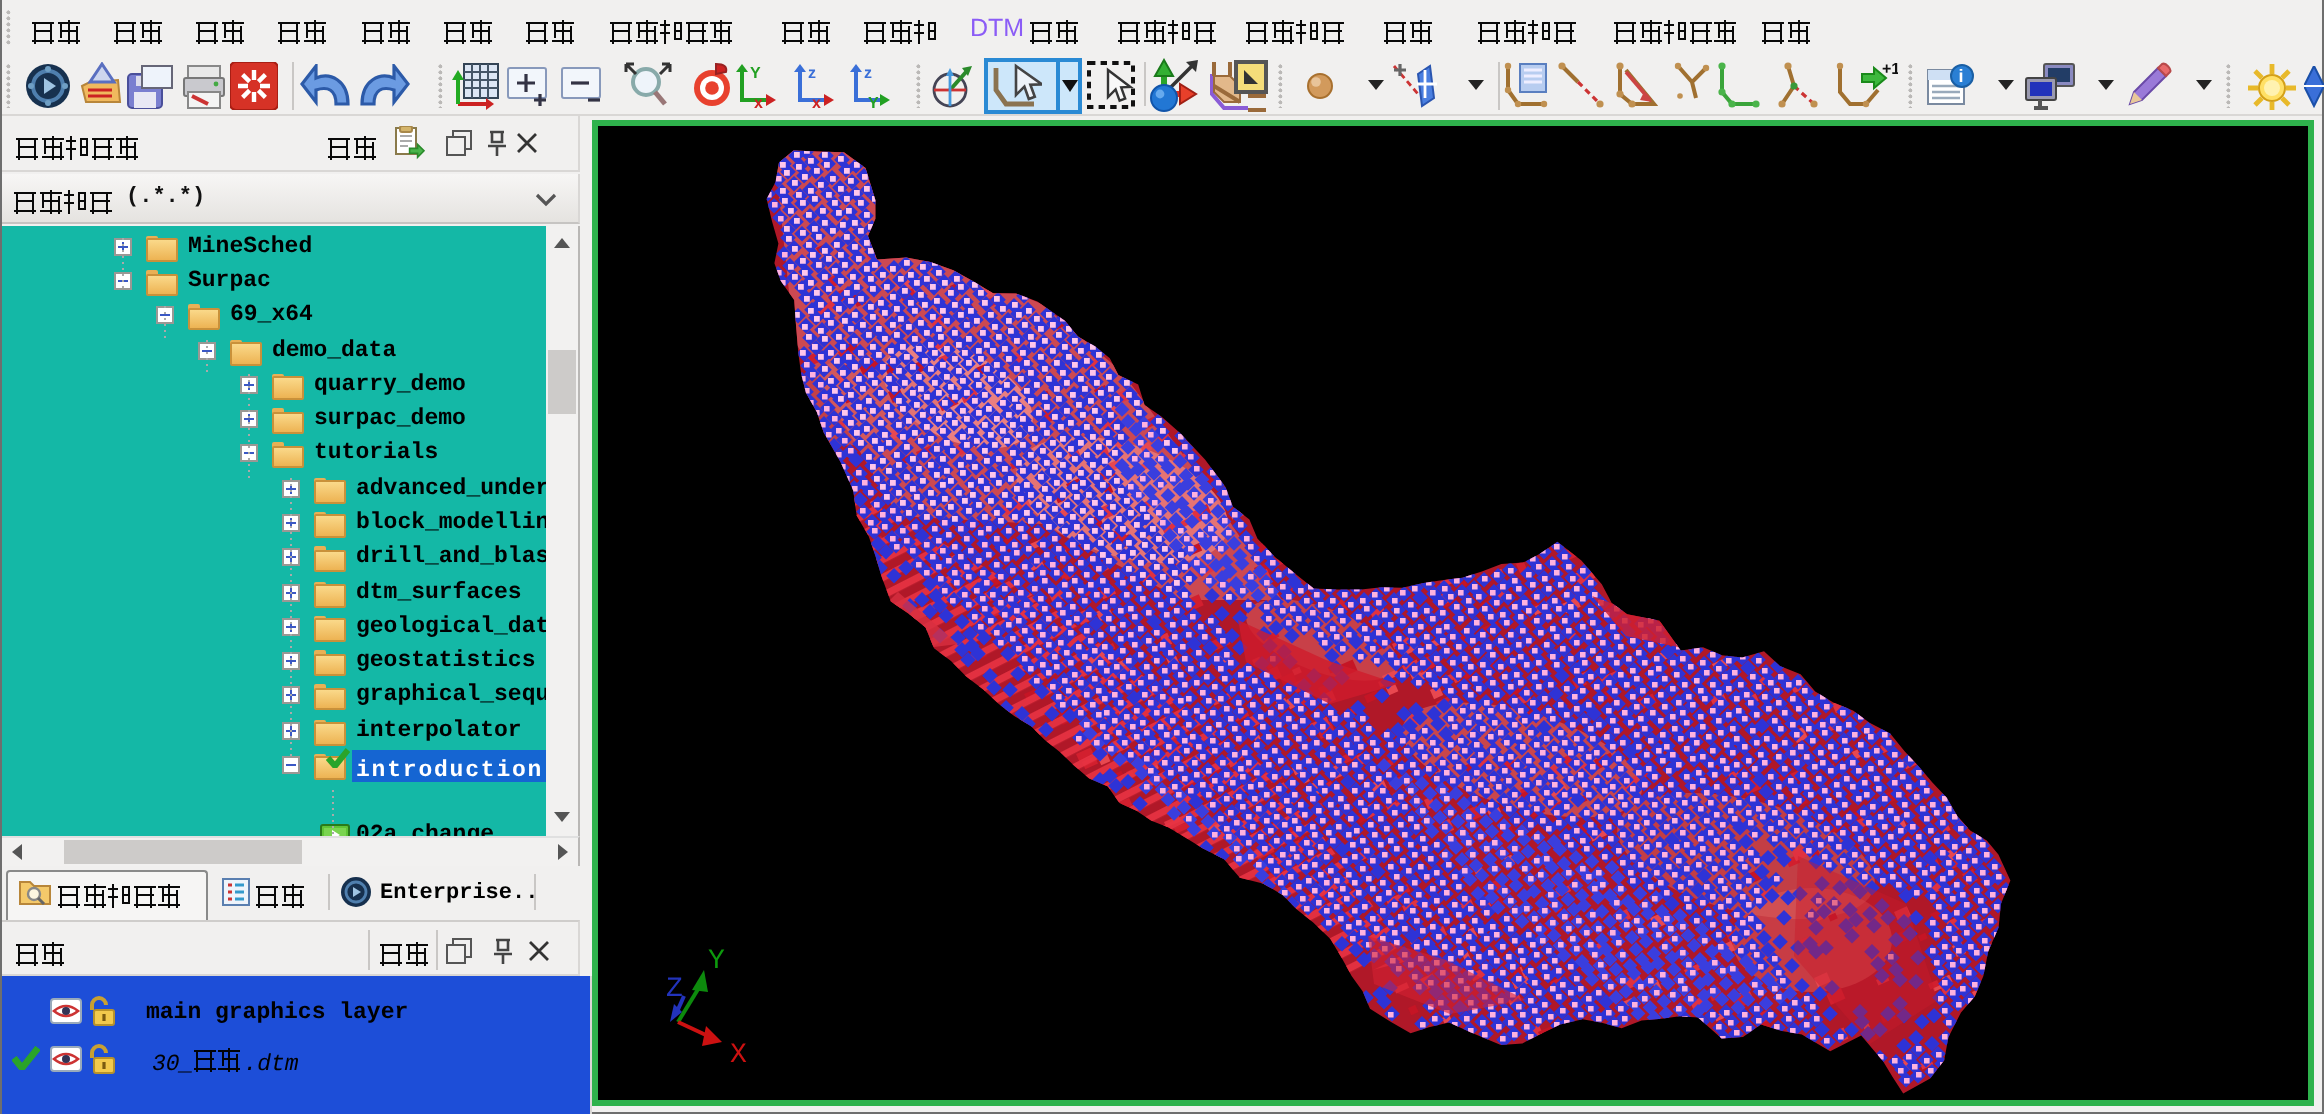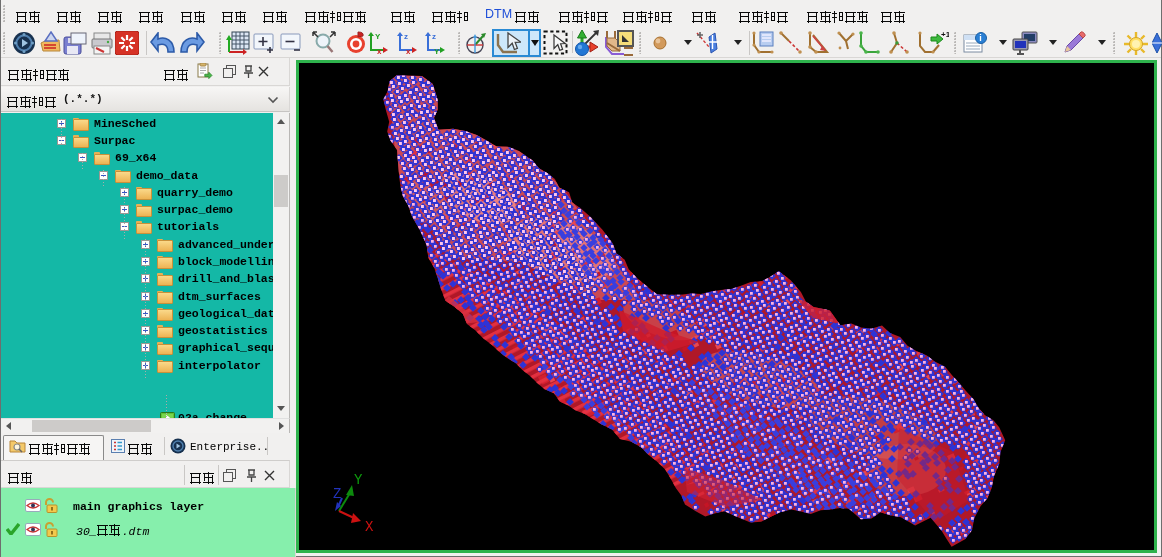--- a/index.html
+++ b/index.html
@@ -47,21 +47,21 @@
 .folder{position:absolute;top:3px;width:14px;height:11px}
 .folder:before{content:"";position:absolute;left:0;top:0;width:6px;height:3px;background:#e8b055;border-radius:1px 1px 0 0}
 .folder:after{content:"";position:absolute;left:0;top:1.5px;width:14px;height:9.5px;background:linear-gradient(#fad98a,#edb353);border:1px solid #c9913a;border-radius:1px}
 .vline{position:absolute;width:1px;background-image:linear-gradient(#aaa 1px,transparent 1px);background-size:1px 3px}
 #vsb{position:absolute;right:1px;top:55px;width:16px;height:305px;background:#f2f1f0}
 #hsb{position:absolute;left:0;top:360px;width:289px;height:15px;background:#f2f1f0;border-right:1px solid #b9b7b5;border-top:1px solid #e0e0e0}
 .sbthumb{position:absolute;background:#cdcbc9}
 .arr{position:absolute;width:0;height:0}
 #tabs{position:absolute;left:0;top:376px;width:289px;height:26px;background:#f1f0ef}
 #lhead{position:absolute;left:0;top:402px;width:289px;height:28px;background:#f1f0ef;border-top:1px solid #cfcdcb;border-bottom:1px solid #d9d7d5;border-right:1px solid #d9d7d5}
-#llist{position:absolute;left:0;top:430px;width:295px;height:69px;background:#86efac;border-right:1px solid #d9d7d5}
+#llist{position:absolute;left:0;top:430px;width:295px;height:69px;background:#1d4ed8;border-right:1px solid #d9d7d5}
 #viewport{position:absolute;left:295px;top:60px;width:861px;height:493px;background:#000;border:3px solid #2eb24c}
 .icon{position:absolute;top:31px}
 </style></head><body>
 <div id="root">
     <div id="menubar">
       <div class="handle" style="left:2px;top:5px;height:18px"></div>
       <span class="mitem" style="left:15px"><i class="g"></i><i class="g2"></i></span>
       <span class="mitem" style="left:56px"><i class="g"></i><i class="g2"></i></span>
       <span class="mitem" style="left:97px"><i class="g"></i><i class="g2"></i></span>
       <span class="mitem" style="left:138px"><i class="g"></i><i class="g2"></i></span>
@@ -70,21 +70,21 @@
       <span class="mitem" style="left:262px"><i class="g"></i><i class="g2"></i></span>
       <span class="mitem" style="left:304px"><i class="g"></i><i class="g2"></i><i class="g3"></i><i class="g"></i><i class="g2"></i></span>
       <span class="mitem" style="left:390px"><i class="g"></i><i class="g2"></i></span>
       <span class="mitem" style="left:431px"><i class="g"></i><i class="g2"></i><i class="g3"></i></span>
       <span class="mitem" style="left:558px"><i class="g"></i><i class="g2"></i><i class="g3"></i><i class="g"></i></span>
       <span class="mitem" style="left:622px"><i class="g"></i><i class="g2"></i><i class="g3"></i><i class="g"></i></span>
       <span class="mitem" style="left:691px"><i class="g"></i><i class="g2"></i></span>
       <span class="mitem" style="left:738px"><i class="g"></i><i class="g2"></i><i class="g3"></i><i class="g"></i></span>
       <span class="mitem" style="left:806px"><i class="g"></i><i class="g2"></i><i class="g3"></i><i class="g"></i><i class="g2"></i></span>
       <span class="mitem" style="left:880px"><i class="g"></i><i class="g2"></i></span>
-      <span class="mitem" style="left:484px;font-size:12.5px;top:7px;color:#1d4ed8">DTM</span>
+      <span class="mitem" style="left:484px;font-size:12.5px;top:7px;color:#8b5cf6">DTM</span>
       <span class="mitem" style="left:514px"><i class="g"></i><i class="g2"></i></span>
     </div>
     <div id="toolbar">
       <div class="handle" style="left:2px;top:4px;height:22px"></div>
       <div class="handle" style="left:218px;top:4px;height:22px"></div>
       <div class="handle" style="left:457px;top:4px;height:22px"></div>
       <div class="handle" style="left:638px;top:4px;height:22px"></div>
       <div class="handle" style="left:953px;top:4px;height:22px"></div>
       <div class="handle" style="left:1112px;top:4px;height:22px"></div>
       <div class="vsep" style="left:145px;top:3px;height:24px"></div>
@@ -450,20 +450,30 @@
           <span class="folder" style="left:156px"></span>
           <span class="tlabel" style="left:177px">graphical_sequen</span>
         </div>
         <div class="trow" style="left:0;top:243.6px;width:289px">
           <span class="ebox plus" style="left:140px">
             <i></i>
             <b></b>
           </span>
           <span class="folder" style="left:156px"></span>
           <span class="tlabel" style="left:177px">interpolator</span>
+        </div>
+        <div class="trow" style="left:0;top:260.9px;width:289px">
+          <span class="ebox" style="left:140px">
+            <i></i>
+          </span>
+          <span class="folder" style="left:156px"></span>
+          <svg class="abs" style="left:162px;top:0px" width="12" height="10" viewBox="0 0 12 10">
+            <path d="M1 5l3.5 4L11 1" stroke="#2aa42a" stroke-width="3" fill="none"></path>
+          </svg>
+          <span class="abs gw" style="left:175px;top:1px;background:#1565d2;padding:0 3px 2px 2px;height:16px"><span class="tlabel gw" style="position:static;color:#fff;letter-spacing:0.9px">introduction</span></span>
         </div>
         <div class="trow" style="left:0;top:295.5px;width:289px">
           <svg class="abs" style="left:159px;top:3px" width="15" height="11" viewBox="0 0 15 11">
             <rect x="0.5" y="0.5" width="14" height="10" rx="1" fill="#5fc435" stroke="#2a7a1a"></rect>
             <rect x="2" y="2" width="11" height="7" fill="#7ad44f"></rect>
             <path d="M6 3l4 2.5L6 8z" fill="#fff"></path>
           </svg>
           <span class="tlabel" style="left:177px">02a_change_</span>
         </div>
         <div class="vline" style="left:60px;top:6px;height:26px"></div>
@@ -496,21 +506,21 @@
           <path d="M3 3.5h2M3 7h2M3 10.5h2" stroke="#c33" stroke-width="1.6"></path>
           <path d="M6.5 3.5H11M6.5 7H11M6.5 10.5H11" stroke="#39c" stroke-width="1.4"></path>
         </svg>
         <span class="abs" style="left:127px;top:6px"><i class="g"></i><i class="g2"></i></span>
         <div class="vsep" style="left:163px;top:3px;height:18px"></div>
         <svg class="abs" style="left:169px;top:4px" width="16" height="16" viewBox="0 0 16 16">
           <circle cx="8" cy="8" r="7.5" fill="#16304e"></circle>
           <circle cx="8" cy="8" r="5" fill="none" stroke="#4f7fae" stroke-width="1.4"></circle>
           <path d="M6.5 5.5l4 2.5-4 2.5z" fill="#9fc4e2"></path>
         </svg>
-        <span class="abs mono" style="left:189px;top:7px;font-size:11px;font-weight:normal">Enterprise..</span>
+        <span class="abs mono" style="left:189px;top:7px;font-size:11px;font-weight:bold">Enterprise..</span>
         <div class="vsep" style="left:266px;top:3px;height:18px"></div>
       </div>
       <div id="lhead">
         <span class="abs" style="left:7px;top:8px"><i class="g"></i><i class="g2"></i></span>
         <div class="vsep" style="left:183px;top:4px;height:20px"></div>
         <span class="abs" style="left:189px;top:8px"><i class="g"></i><i class="g2"></i></span>
         <div class="vsep" style="left:217px;top:4px;height:20px"></div>
         <svg class="abs" style="left:222px;top:8px" width="13" height="13" viewBox="0 0 13 13">
           <rect x="3.5" y="0.5" width="9" height="9" fill="none" stroke="#555"></rect>
           <rect x="0.5" y="3.5" width="9" height="9" fill="#f1f0ef" stroke="#555"></rect>

